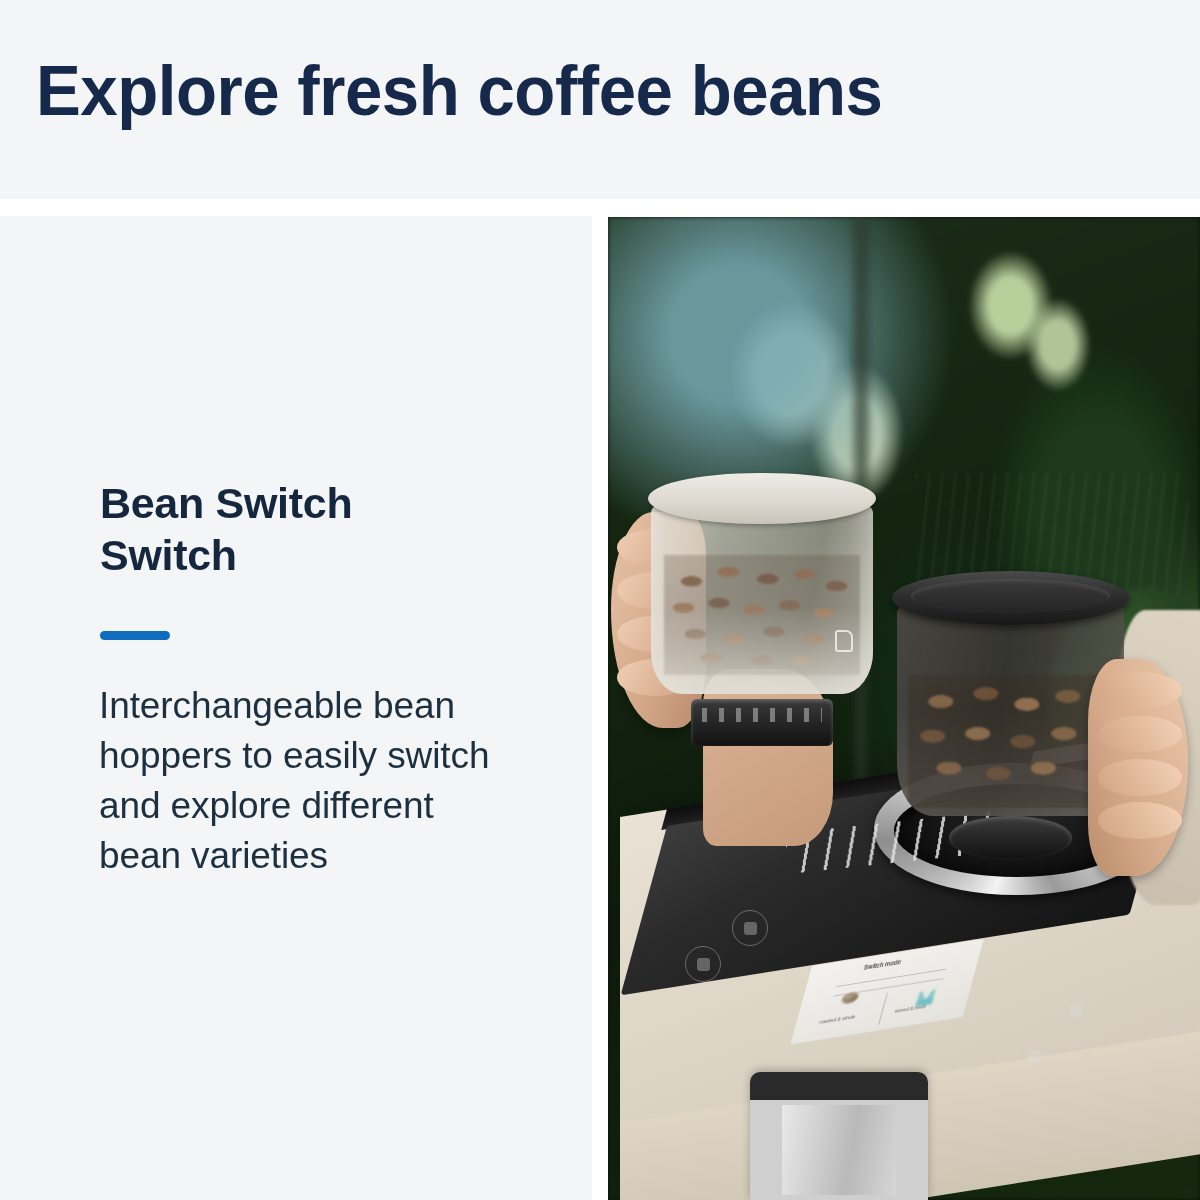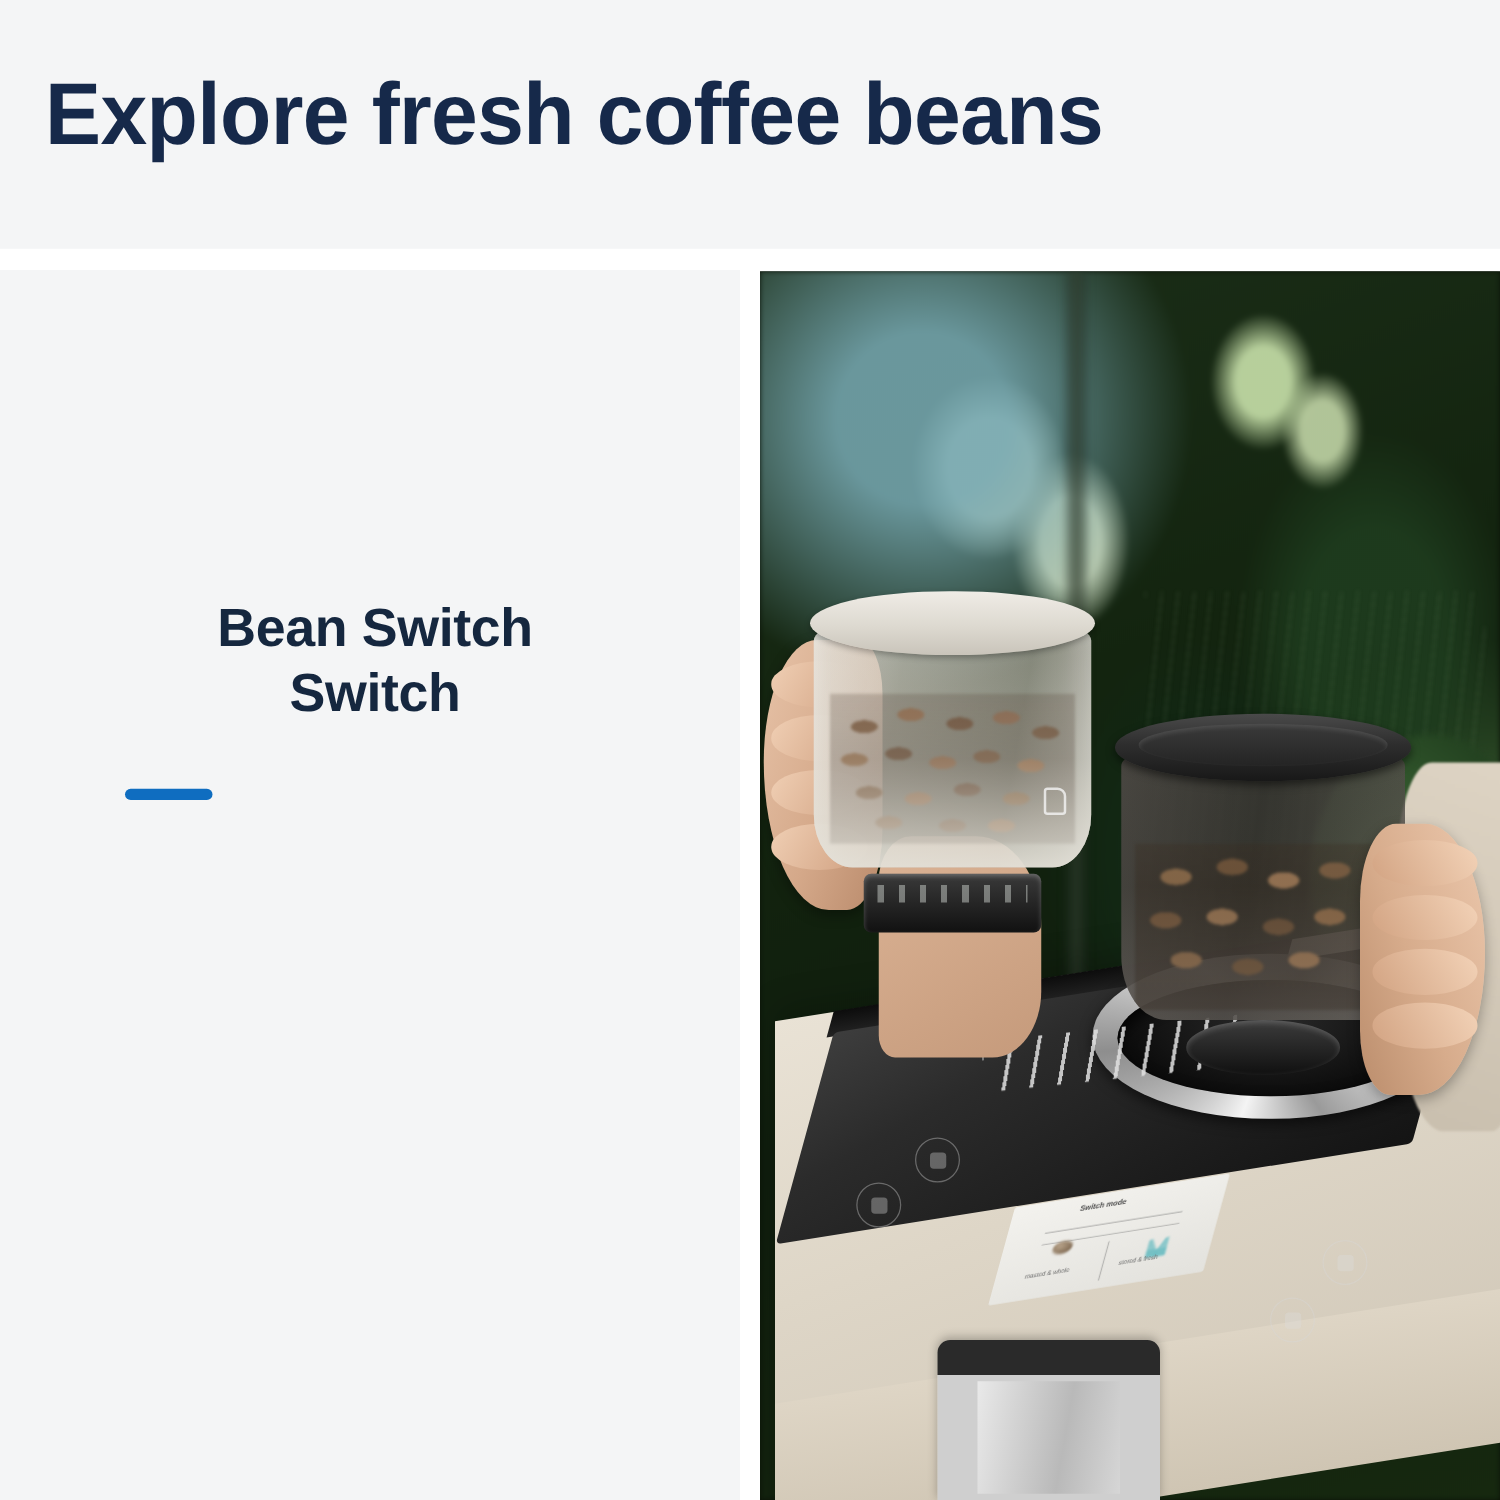--- a/index.html
+++ b/index.html
@@ -11,21 +11,20 @@
   body {
     font-family: "Liberation Sans", sans-serif;
   }
 
   .banner {
     position: relative;
     width: 1200px;
     height: 1200px;
     overflow: hidden;
     background: #ffffff;
-    text-align: center;
   }
 
   
   .header {
     position: absolute;
     left: 0;
     top: 0;
     width: 1200px;
     height: 199px;
     background: #f4f5f6;
@@ -584,20 +583,21 @@
   <div class="header">
     <div class="header-title">Explore fresh coffee beans</div>
   </div>
 
   <div class="left-panel">
 
     <div class="feature-heading">Bean Switch Switch</div>
 
     <div class="accent-rule"></div>
 
+    <div class="feature-body">Interchangeable bean hoppers to easily switch and explore different bean varieties</div>
 
   </div>
 
   <div class="photo">
 
     <div class="bg-foliage"></div>
     <div class="mullion"></div>
     <div class="grass"></div>
     <div class="leaf-big"></div>
 

